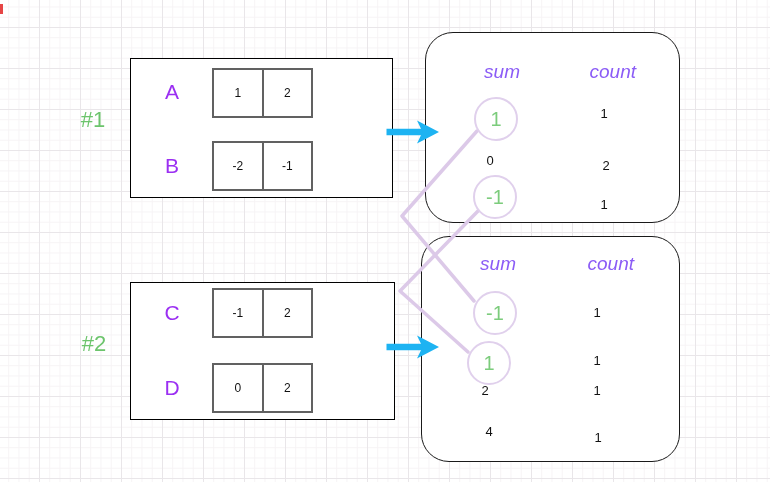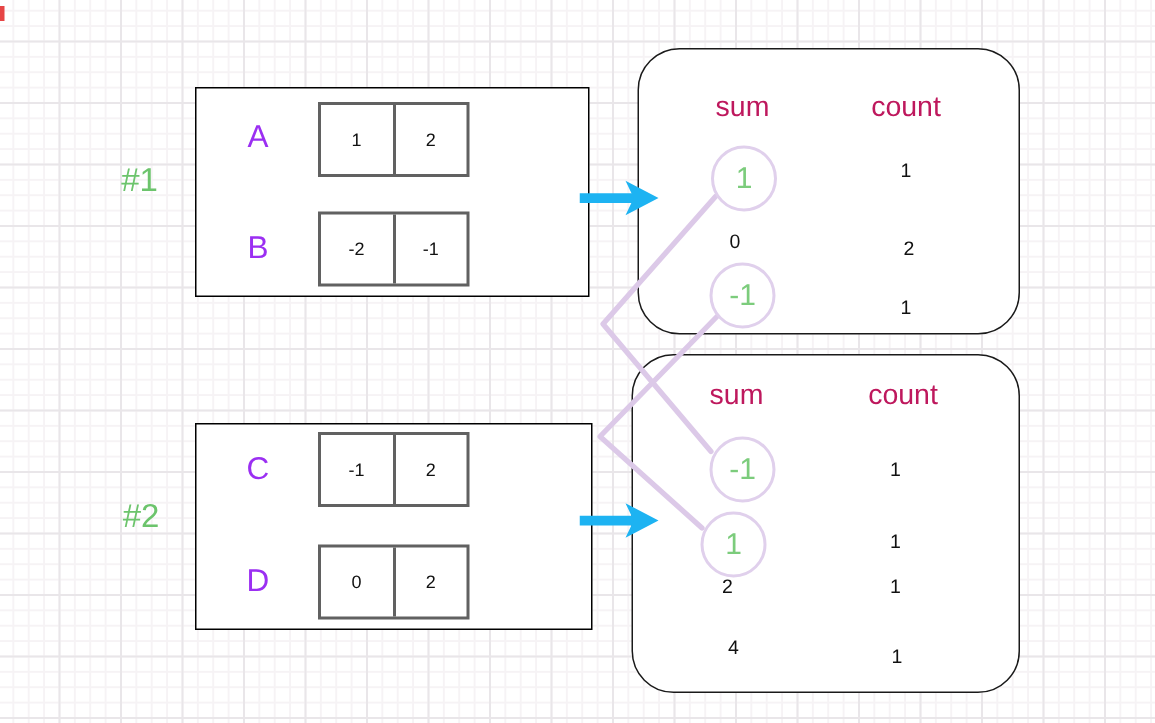--- a/index.html
+++ b/index.html
@@ -20,21 +20,21 @@
   .red-dash{left:0;top:4px;width:2.5px;height:10px;background:#e64545;}
   .box{background:#fff;border:1.6px solid #000;box-sizing:border-box;}
   .ex-label{font-size:22px;font-weight:500;color:#6cc46c;text-align:center;line-height:26px;}
   .arr-letter{font-size:21px;color:#9b2ff2;text-align:center;line-height:24px;}
   .cells{width:101px;height:50px;border:2px solid #616161;background:#fff;
          display:flex;box-sizing:border-box;}
   .cell{flex:1;display:flex;align-items:center;justify-content:center;
         font-size:12px;color:#111;}
   .cell + .cell{border-left:2px solid #616161;}
   .panel{background:#fff;border:1.5px solid #1a1a1a;border-radius:28px;box-sizing:border-box;}
-  .th{font-size:19px;color:#be185d;text-align:center;line-height:22px;}
+  .th{font-size:19px;color:#8b5cf6;text-align:right;line-height:22px;font-style:italic;}
   .num{font-size:13px;color:#111;text-align:center;line-height:16px;}
   .circle{width:44px;height:44px;border:2px solid #e0d0ec;border-radius:50%;
           background:#fff;box-sizing:border-box;
           display:flex;align-items:center;justify-content:center;
           font-size:20px;color:#7ccc7c;}
   svg.overlay{position:absolute;left:0;top:0;pointer-events:none;}
   .lav{fill:none;stroke:#dcc9e8;stroke-width:3.5;stroke-linejoin:round;stroke-linecap:round;}
   .arrow-shaft{stroke:#1db3f2;stroke-width:6.5;fill:none;}
   .arrow-head{fill:#1db3f2;stroke:none;}
 </style>

